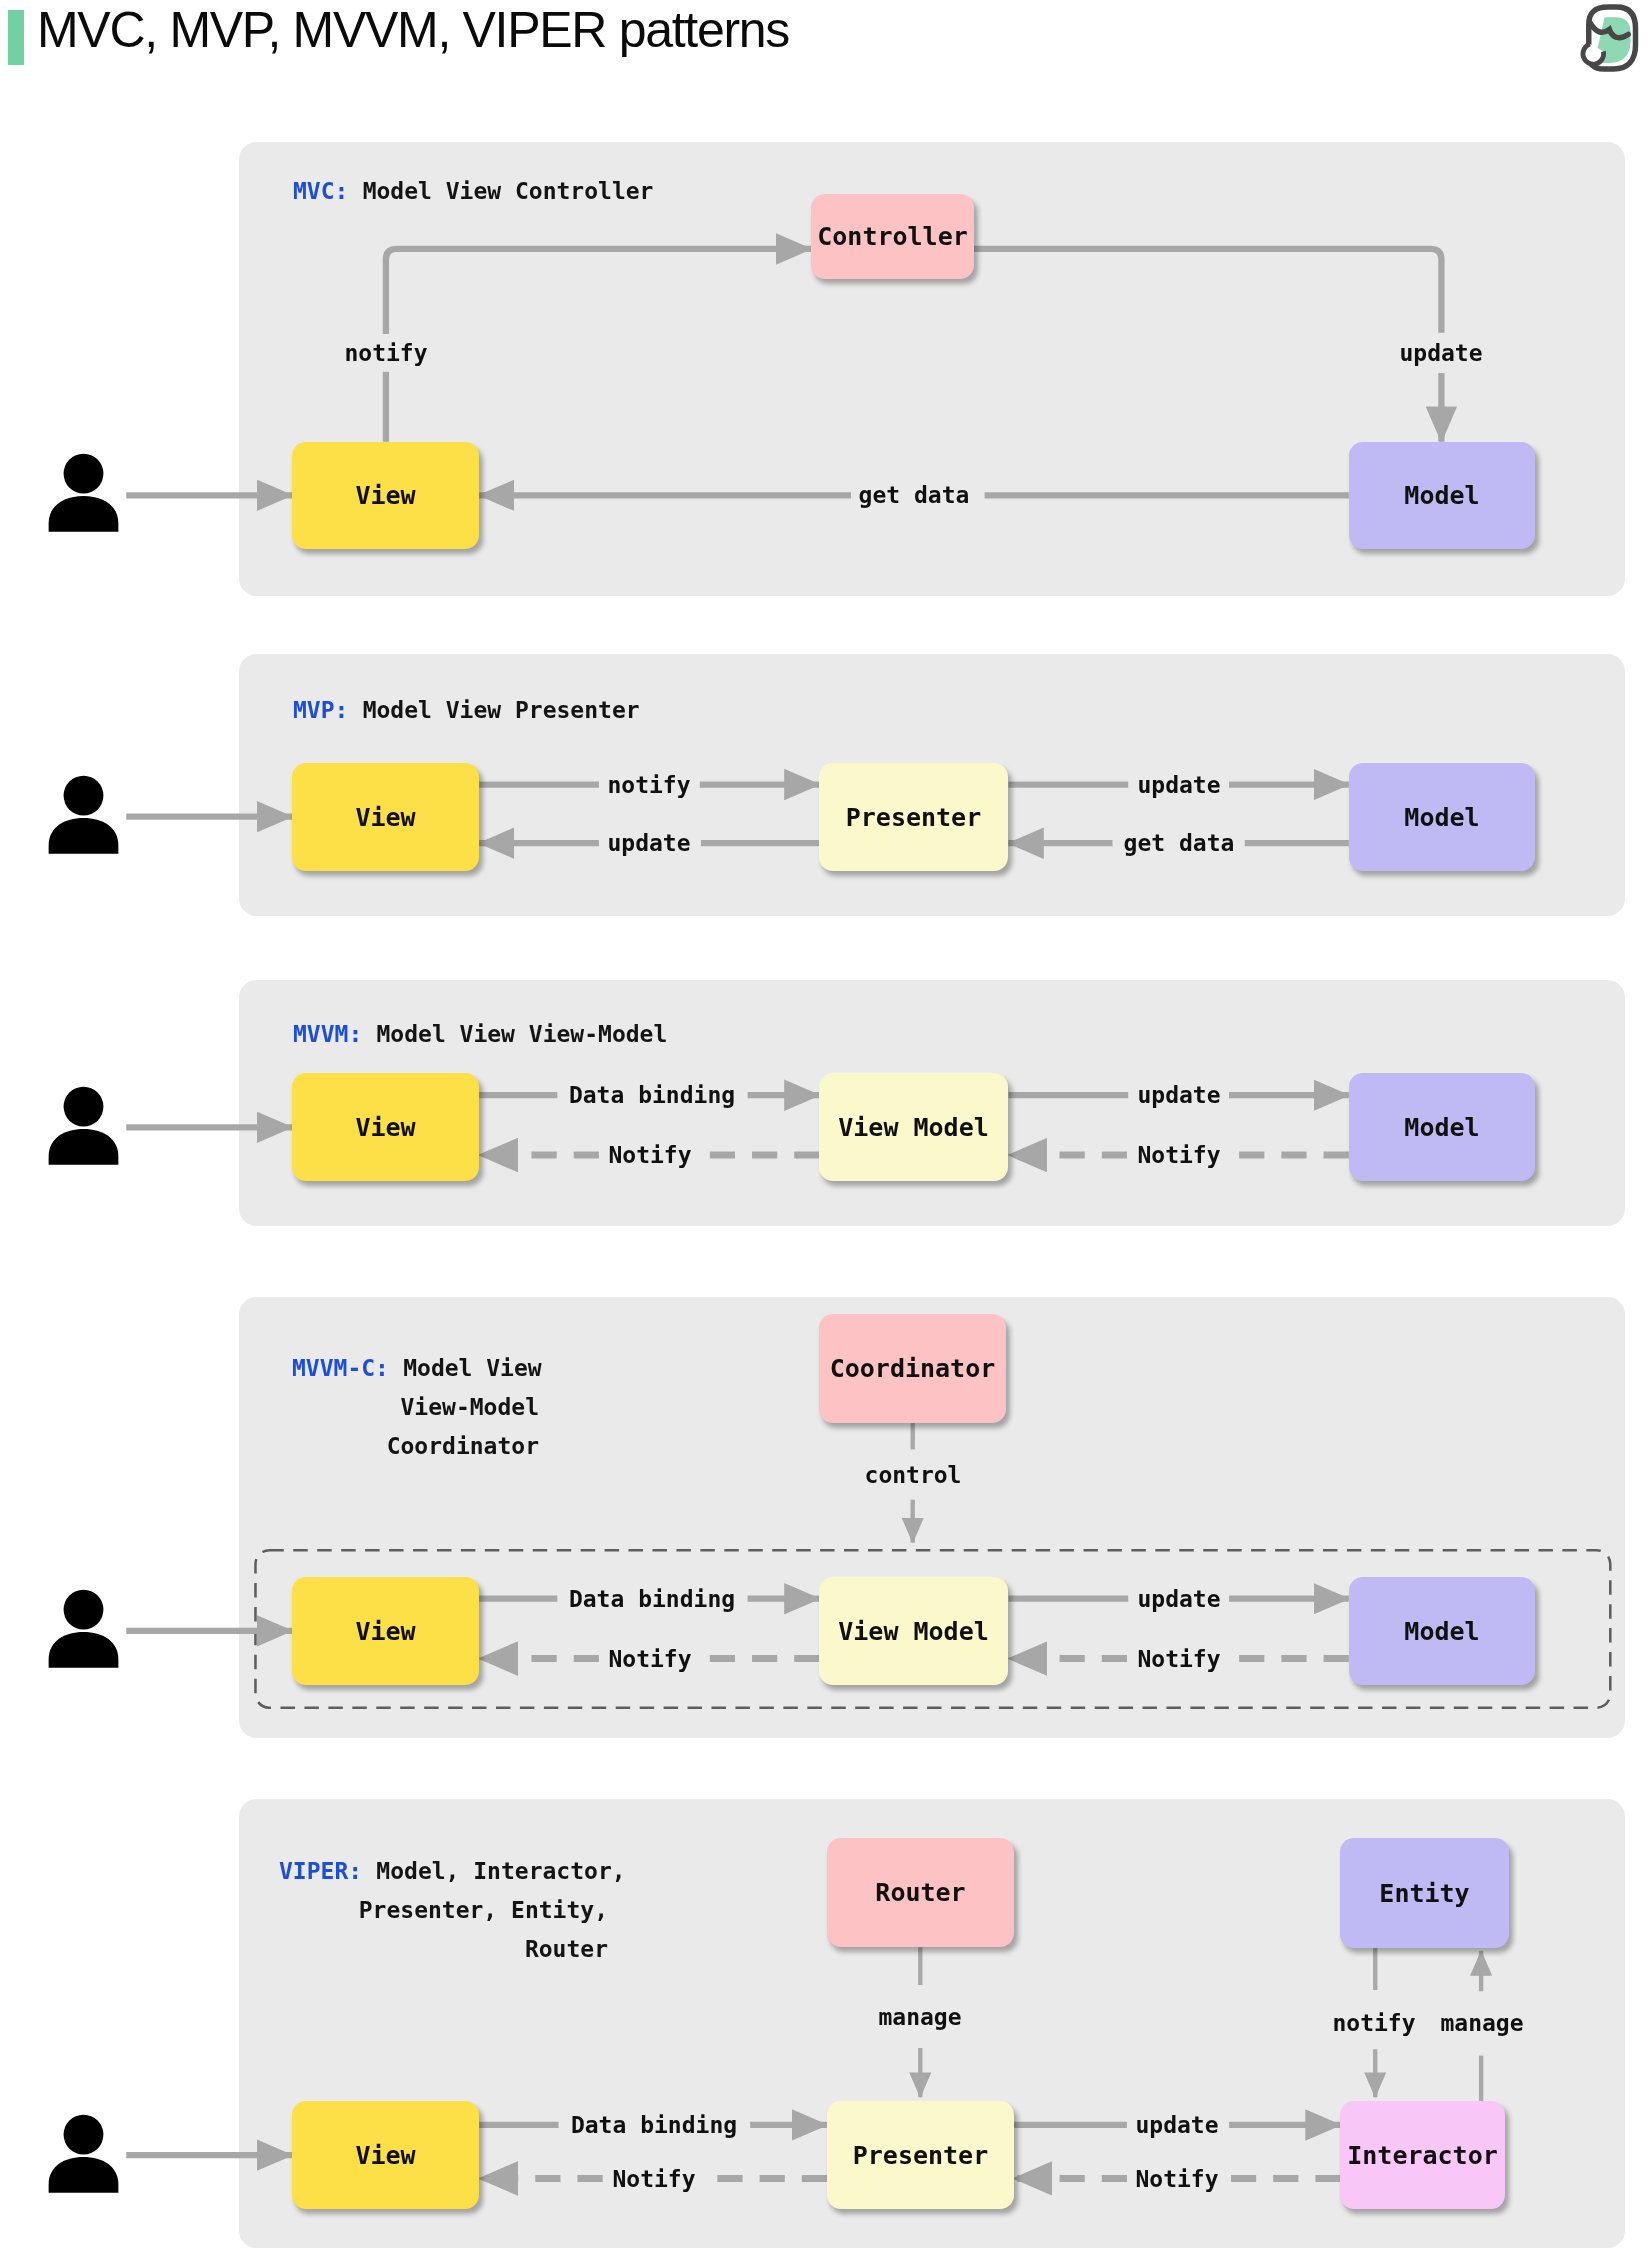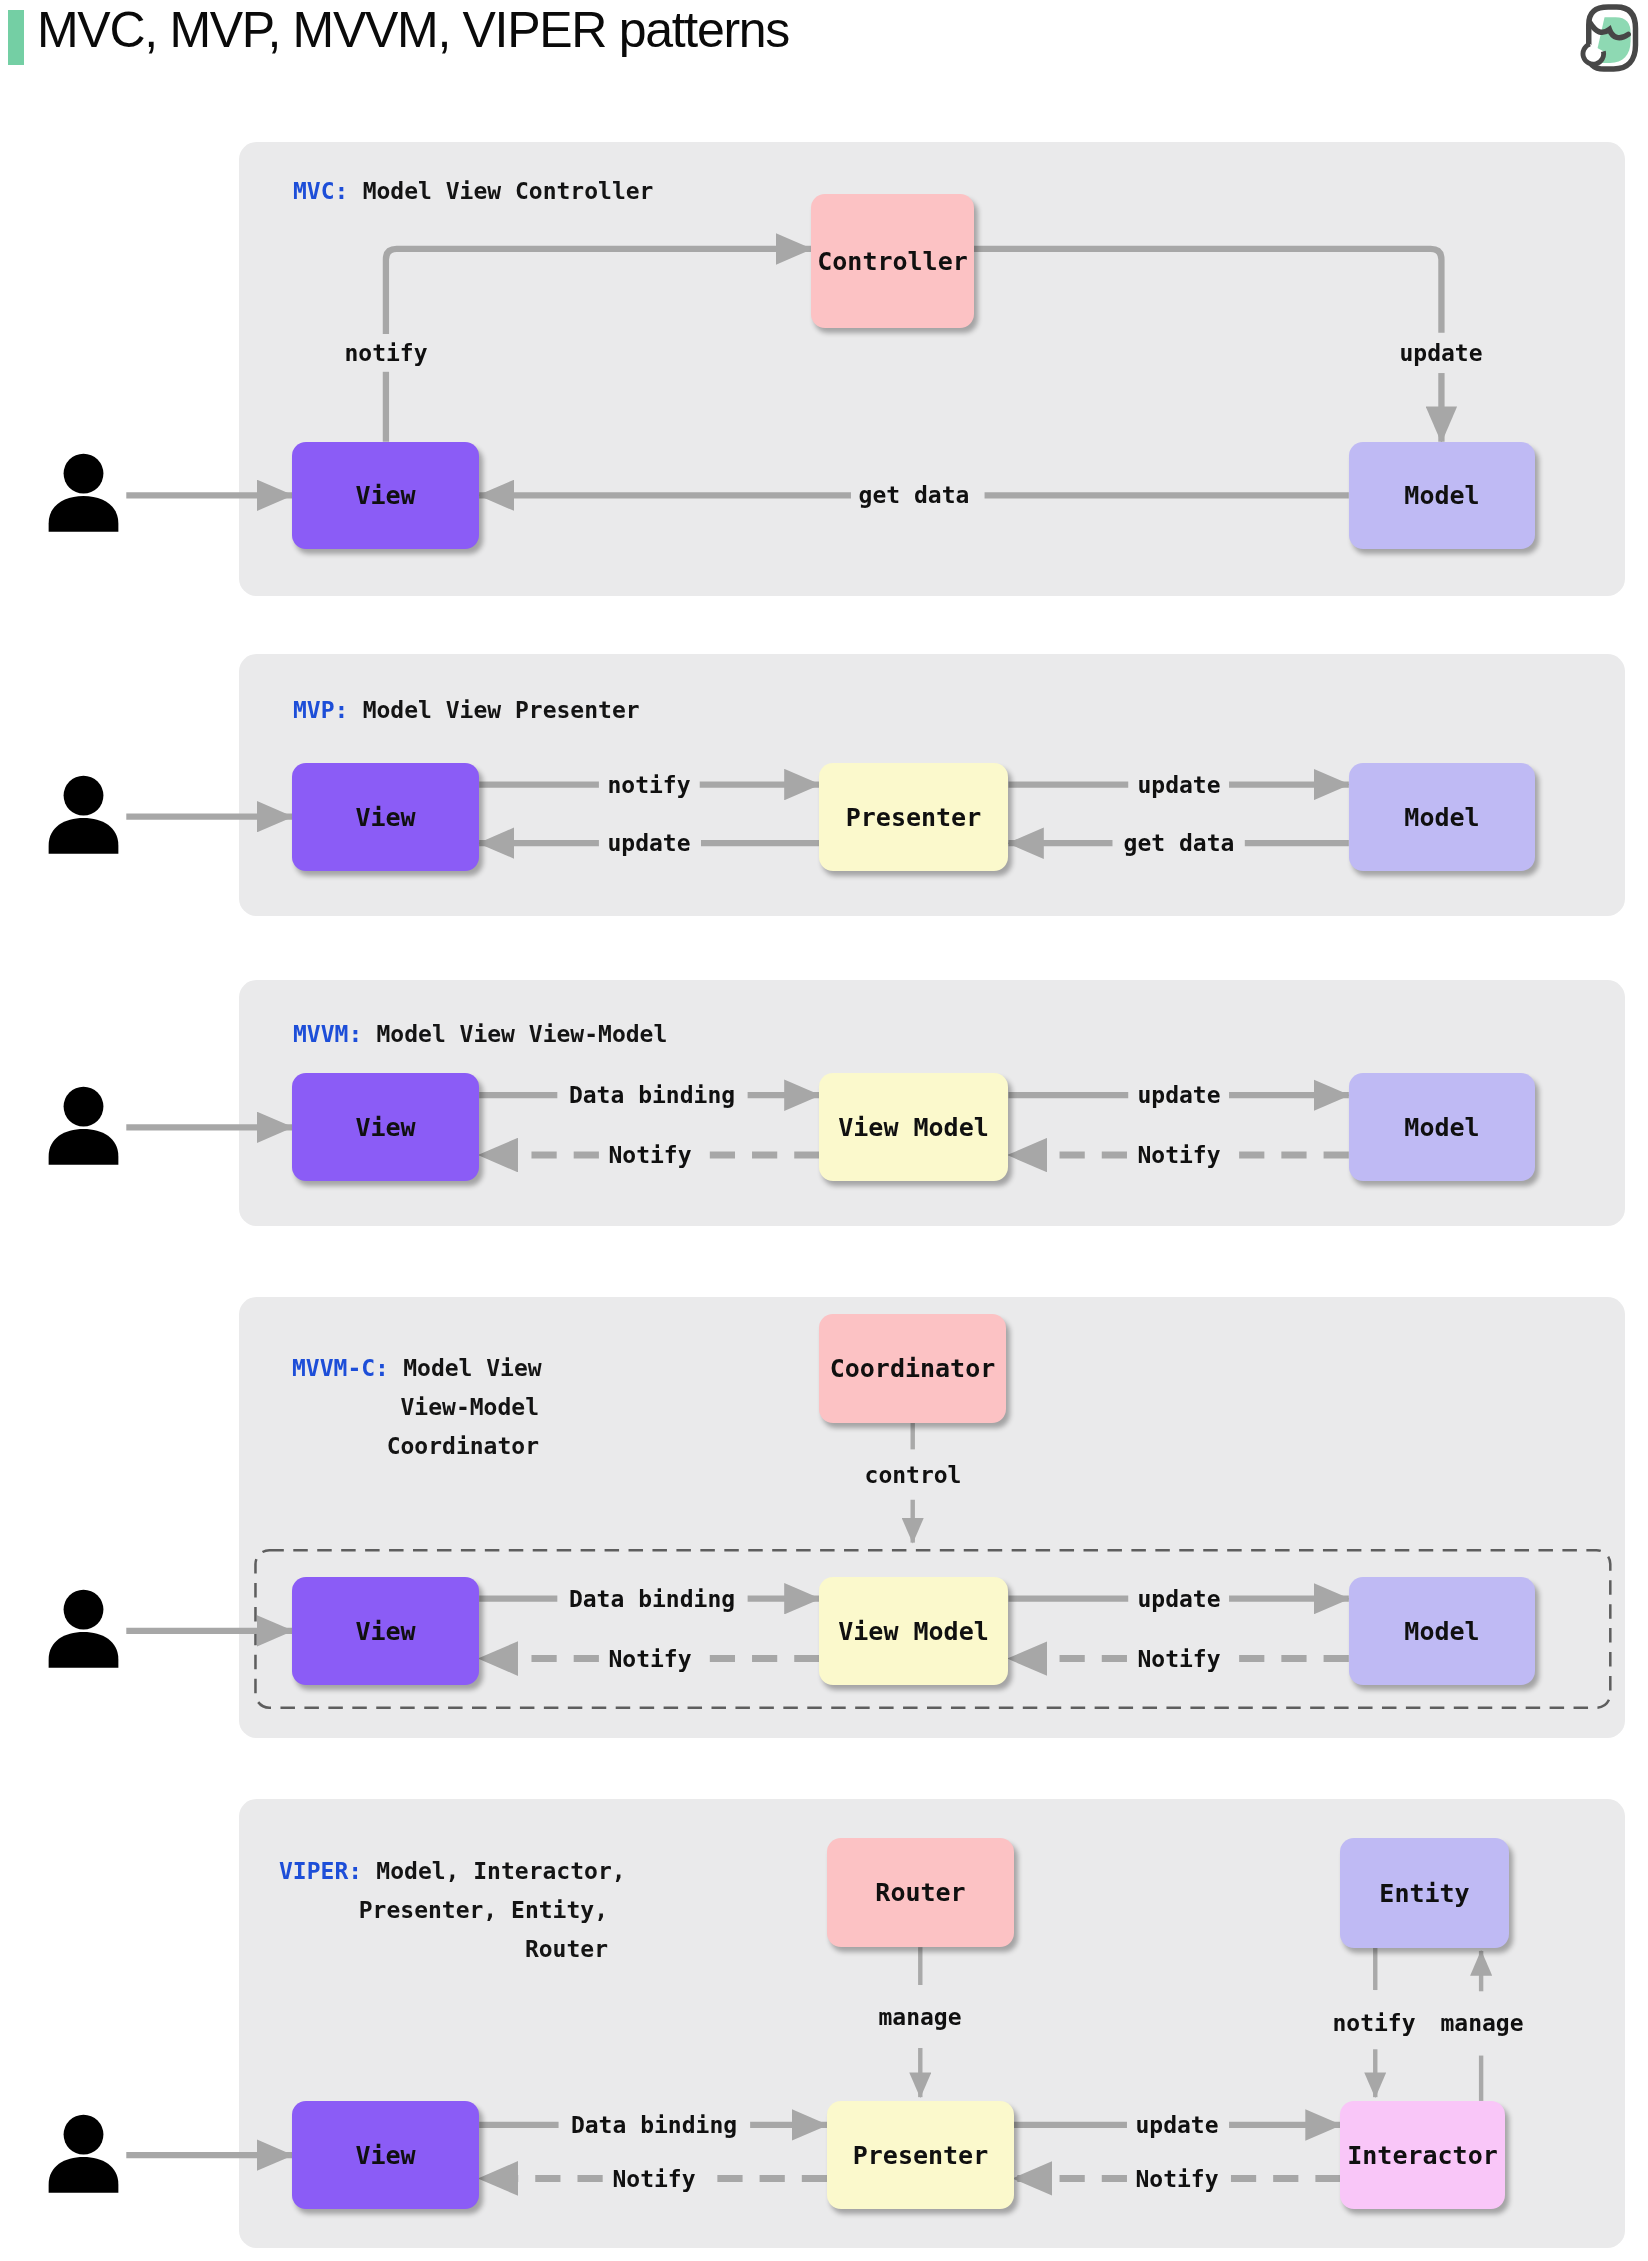--- a/index.html
+++ b/index.html
@@ -33,21 +33,21 @@
   }
   .ptitle .kw{color:#1d4ed8;}
   .ptitle .rest{margin-left:0.62em;}
   .ptitle.multi{text-align:right;}
   
   .box{
     position:absolute;display:flex;align-items:center;justify-content:center;
     font-weight:700;font-size:25px;color:#101010;border-radius:14px;
     box-shadow:3.8px 5px 5.7px rgba(0,0,0,0.30);white-space:nowrap;
   }
-  .c-green  {background:#8b5cf6;}
+  .c-green  {background:#fde047;}
   .c-pink   {background:#FCC2C4;}
   .c-yellow {background:#FBF9CC;}
   .c-purple {background:#BFBAF4;text-align:right;}
   .c-magenta{background:#F9C6F8;}
   
   .elabel{
     position:absolute;transform:translate(-50%,-50%);
     font-weight:700;font-size:23px;color:#101010;white-space:nowrap;
   }
   
@@ -161,21 +161,21 @@
     <path d="M8 96 V86 C8 64 27 53 50 53 C73 53 92 64 92 86 V96 Z" fill="#000"></path>
   </svg>
 <svg class="person" style="left:42px;top:2113px" viewBox="0 0 100 100">
     <circle cx="50" cy="26" r="24" fill="#000"></circle>
     <path d="M8 96 V86 C8 64 27 53 50 53 C73 53 92 64 92 86 V96 Z" fill="#000"></path>
   </svg>
 
 <div class="ptitle" style="left:293px;top:172px">
   <span class="kw">MVC:</span><span class="rest">Model View Controller</span>
 </div>
-<div class="box c-pink" style="left:811px;top:194px;width:163px;height:134px">Controller</div>
+<div class="box c-pink" style="left:811px;top:194px;width:163px;height:85px">Controller</div>
 <div class="box c-green" style="left:292px;top:442px;width:187px;height:107px">View</div>
 <div class="box c-purple" style="left:1349px;top:442px;width:186px;height:107px">Model</div>
 <div class="elabel" style="left:386px;top:353px">notify</div>
 <div class="elabel" style="left:1441px;top:353px">update</div>
 <div class="elabel" style="left:914px;top:495px">get data</div>
 
 <div class="ptitle" style="left:293px;top:691px">
   <span class="kw">MVP:</span><span class="rest">Model View Presenter</span>
 </div>
 <div class="box c-green" style="left:292px;top:763px;width:187px;height:108px">View</div>

